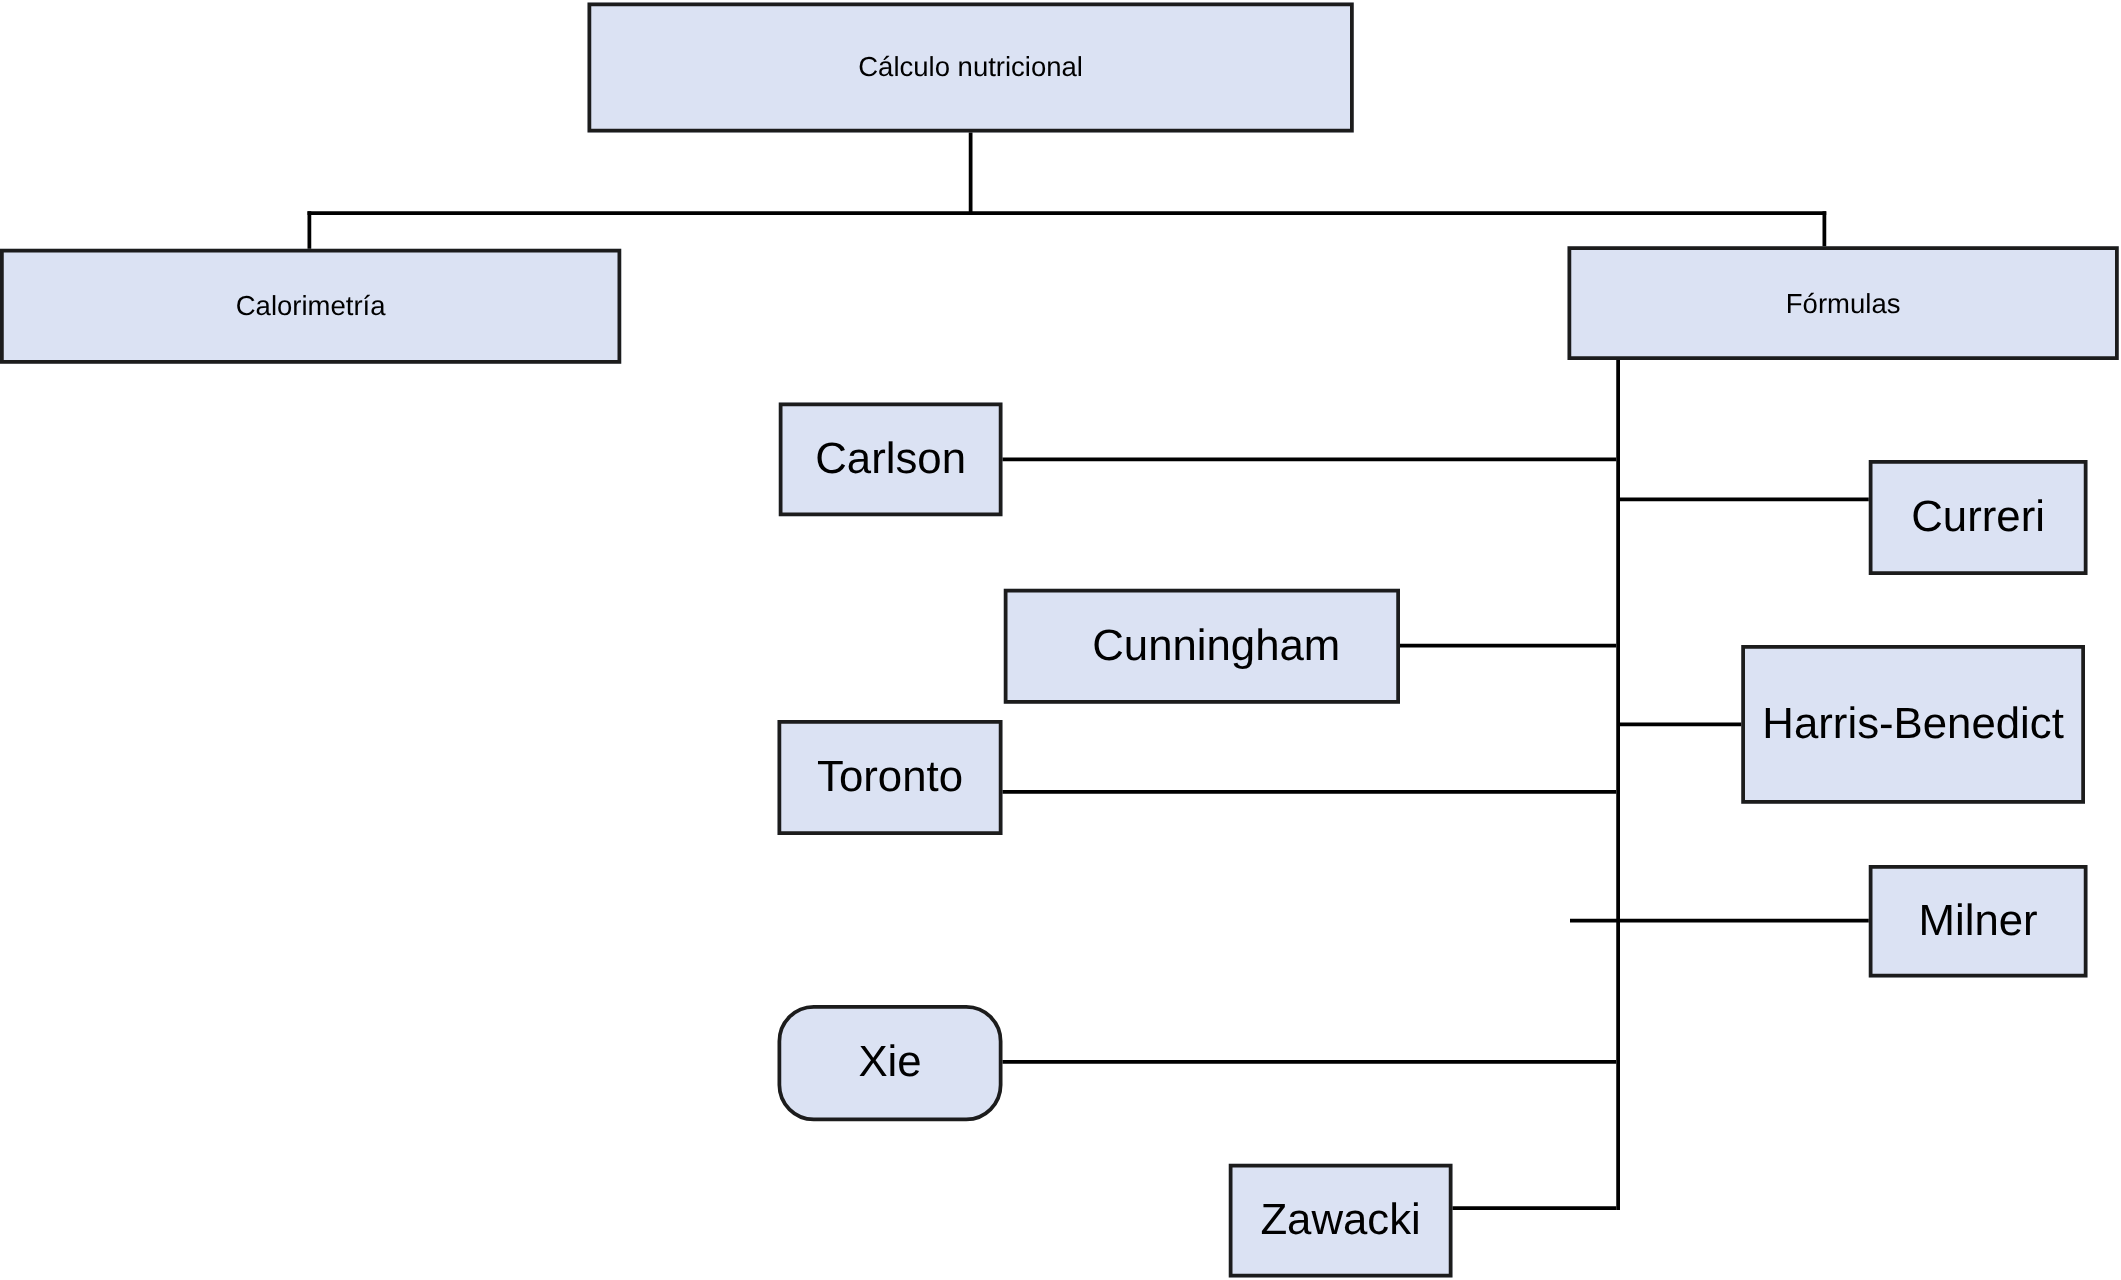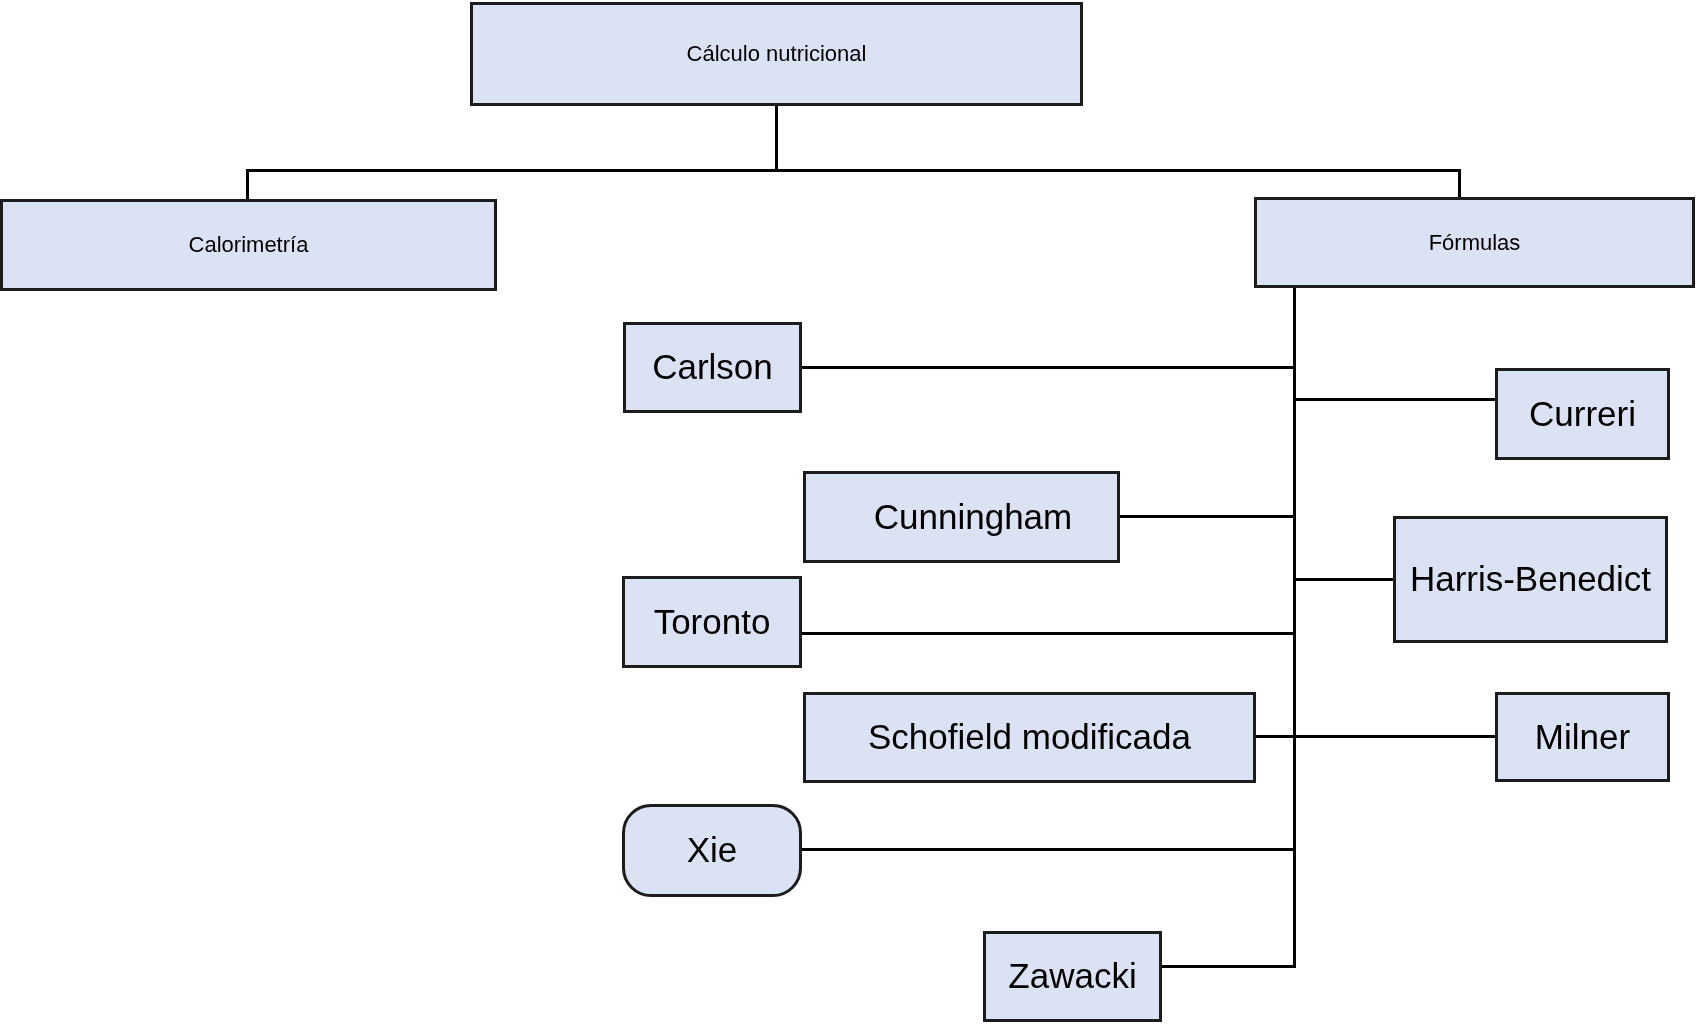--- a/index.html
+++ b/index.html
@@ -61,23 +61,20 @@
   </div>
 
   <div class="box" style="left:803px; top:471px; width:317px; height:92px;padding-left:23px;">
     <span>Cunningham</span>
   </div>
 
   <div class="box" style="left:622px; top:576px; width:180px; height:92px;">
     <span>Toronto</span>
   </div>
 
-  <div class="box" style="left:803px; top:692px; width:453px; height:91px;">
-    <span>Schofield modificada</span>
-  </div>
 
   <div class="box" style="left:622px; top:804px; width:180px; height:93px;border-radius:29px;">
     <span>Xie</span>
   </div>
 
   <div class="box" style="left:983px; top:931px; width:179px; height:91px;">
     <span>Zawacki</span>
   </div>
 
   <div class="box" style="left:1495px; top:368px; width:175px; height:92px;">

